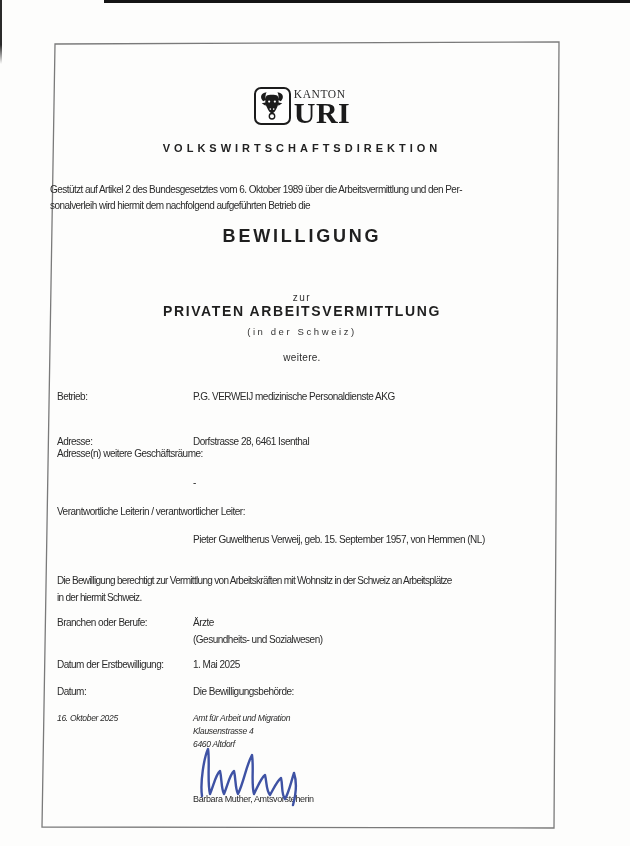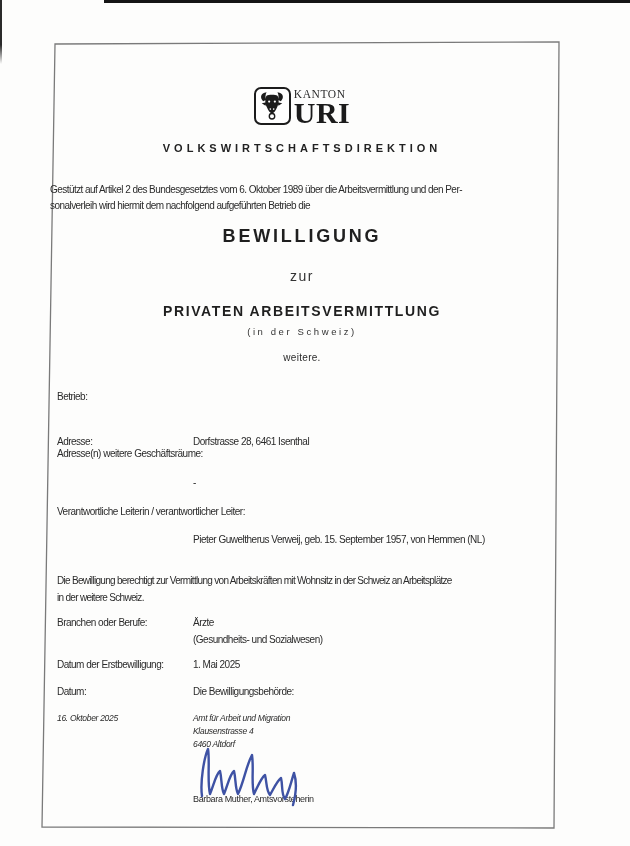--- a/index.html
+++ b/index.html
@@ -22,21 +22,21 @@
   .logo-texts{display:flex;flex-direction:column;align-items:flex-start;}
   .logo-kanton{font-size:11.5px;letter-spacing:0.6px;color:#2a2a2a;line-height:12px;margin-top:1px;}
   .logo-uri{font-size:30px;font-weight:bold;letter-spacing:0.5px;color:#1b1b1b;line-height:26px;}
   .directorate{left:60px;top:142px;width:484px;text-align:center;font-weight:bold;font-size:11px;letter-spacing:4px;color:#222;}
   
   .intro{left:50px;top:182px;width:480px;text-align:left;font-size:10px;letter-spacing:-0.55px;line-height:16px;color:#2b2b2b;}
   .intro div{white-space:nowrap;}
   
   .tb{left:60px;width:484px;text-align:center;color:#1f1f1f;white-space:nowrap;}
   .t-main{top:226px;font-size:18px;font-weight:bold;letter-spacing:2.8px;}
-  .t-zur{top:268px;font-size:14px;letter-spacing:1.5px;color:#333;}
+  .t-zur{top:292px;font-size:10px;letter-spacing:1.5px;color:#333;}
   .t-sub{top:303px;font-size:14px;font-weight:bold;letter-spacing:1.6px;}
   .t-scope{top:326px;font-size:9.5px;letter-spacing:2.6px;color:#333;}
   .t-erteilt{top:352px;font-size:10px;letter-spacing:0.3px;color:#2b2b2b;}
   
   .row{position:absolute;left:57px;width:596px;font-size:10px;letter-spacing:-0.5px;color:#2b2b2b;white-space:nowrap;}
   .row .val{position:absolute;left:136px;white-space:nowrap;}
   .note{letter-spacing:-0.7px;}
   .small{font-size:8.5px;letter-spacing:-0.3px;font-style:italic;}
   .signer-row{font-size:9px;letter-spacing:-0.35px;}
   
@@ -81,20 +81,21 @@
 </div>
 
 <div class="abs tb t-main">BEWILLIGUNG</div>
 <div class="abs tb t-zur">zur</div>
 <div class="abs tb t-sub">PRIVATEN ARBEITSVERMITTLUNG</div>
 <div class="abs tb t-scope">(in der Schweiz)</div>
 <div class="abs tb t-erteilt">weitere.</div>
 
 <div class="row" style="top:391px">
   <span class="lbl">Betrieb:</span>
+  <span class="val">P.G. VERWEIJ medizinische Personaldienste AKG</span>
 </div>
 <div class="row" style="top:436px">
   <span class="lbl">Adresse:</span>
   <span class="val">Dorfstrasse 28, 6461 Isenthal</span>
 </div>
 <div class="row" style="top:448px">
   <span class="lbl">Adresse(n) weitere Geschäftsräume:</span>
 </div>
 <div class="row" style="top:477px">
   <span class="val">-</span>
@@ -103,21 +104,21 @@
   <span class="lbl">Verantwortliche Leiterin / verantwortlicher Leiter:</span>
 </div>
 <div class="row" style="top:534px">
   <span class="val">Pieter Guweltherus Verweij, geb. 15. September 1957, von Hemmen (NL)</span>
 </div>
 
 <div class="row note" style="top:575px">
   <span class="lbl">Die Bewilligung berechtigt zur Vermittlung von Arbeitskräften mit Wohnsitz in der Schweiz an Arbeitsplätze</span>
 </div>
 <div class="row note" style="top:592px">
-  <span class="lbl">in der weitere Schweiz.</span>
+  <span class="lbl">in der hiermit Schweiz.</span>
 </div>
 
 <div class="row" style="top:617px">
   <span class="lbl">Branchen oder Berufe:</span>
   <span class="val">Ärzte</span>
 </div>
 <div class="row" style="top:634px">
   <span class="val">(Gesundheits- und Sozialwesen)</span>
 </div>
 <div class="row" style="top:659px">

